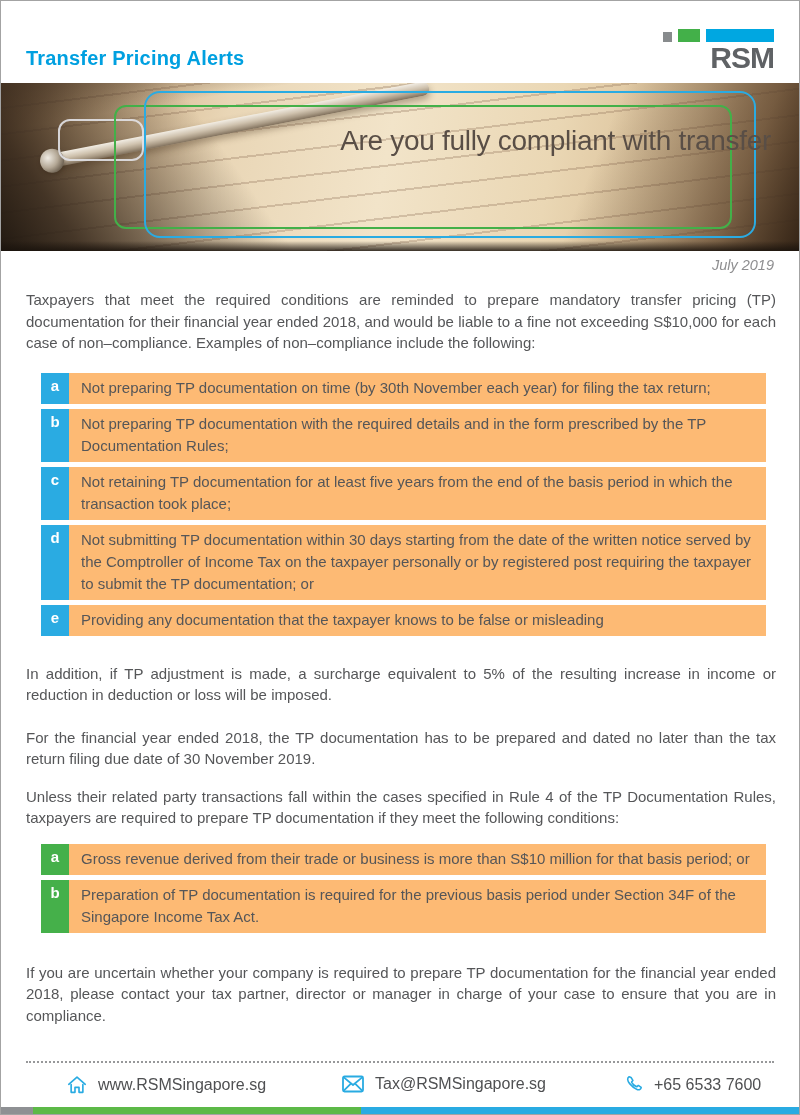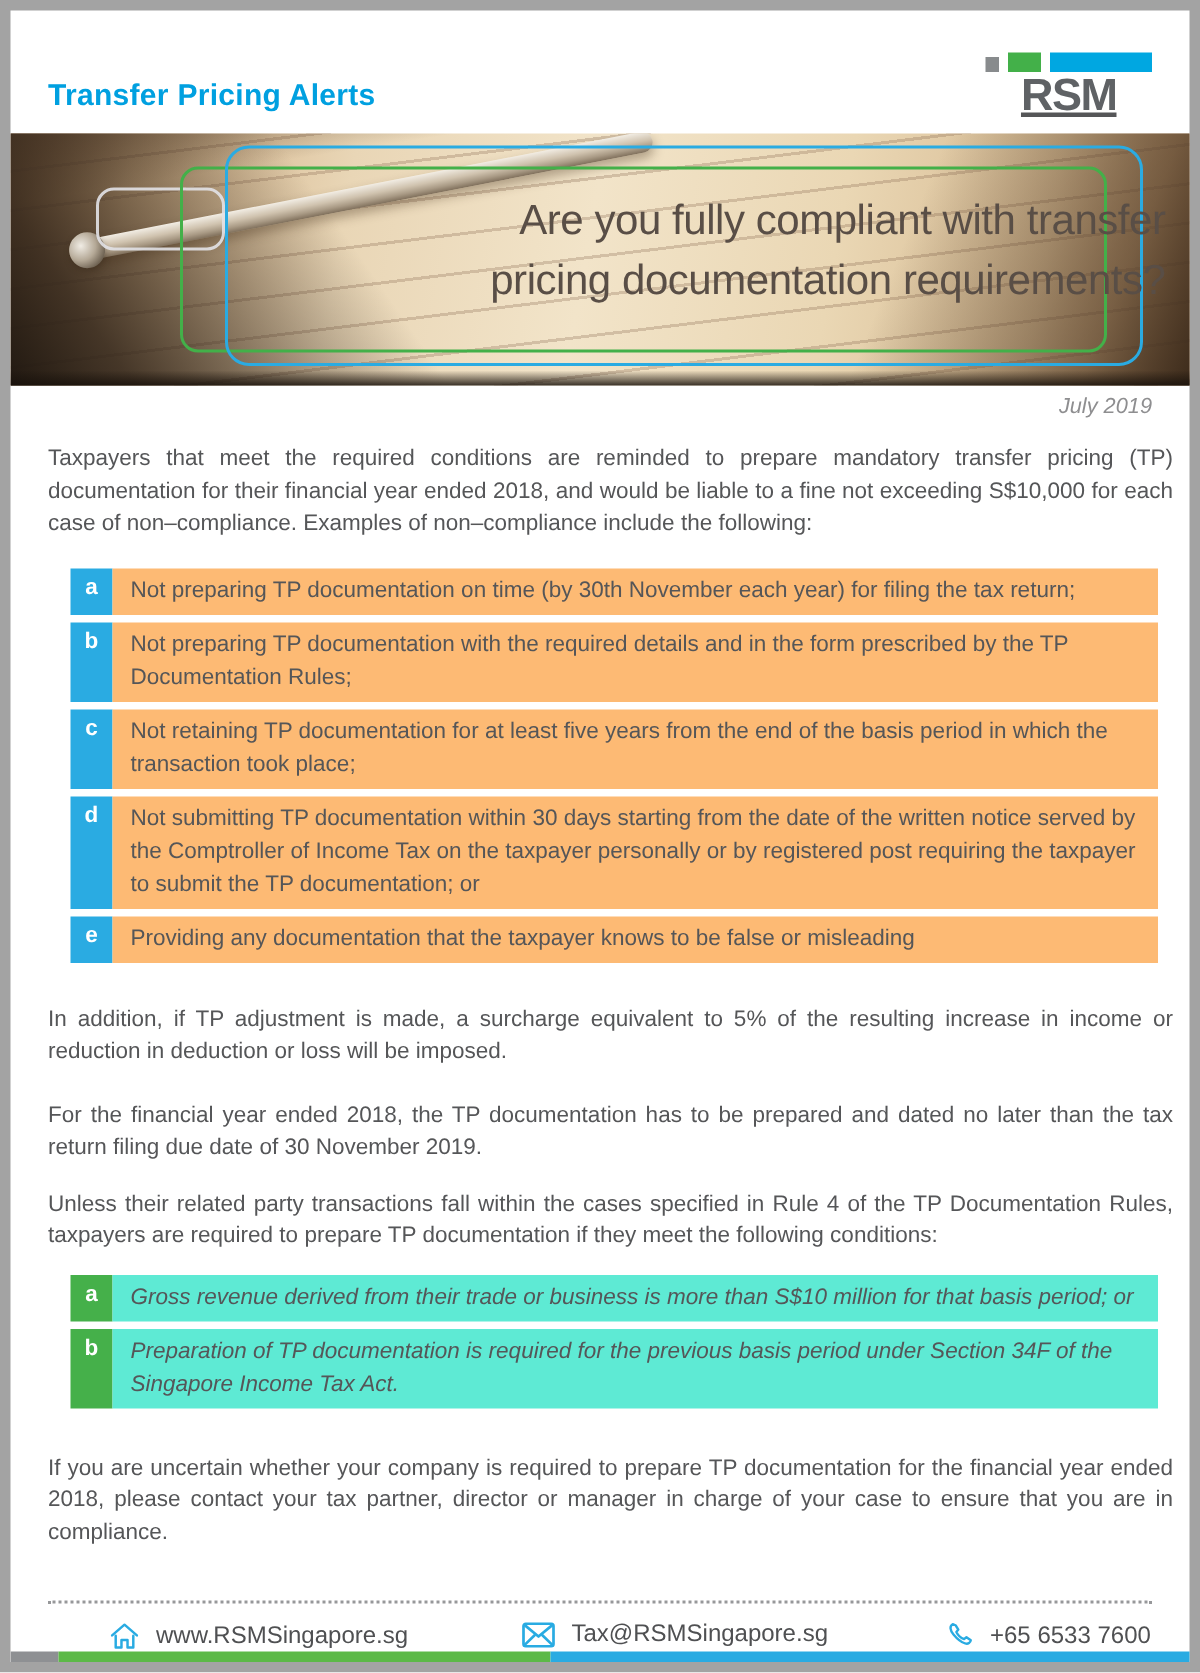--- a/index.html
+++ b/index.html
@@ -1,29 +1,29 @@
 <!DOCTYPE html>
 <html><head>
 <meta charset="utf-8">
 <style>
   * { margin:0; padding:0; box-sizing:border-box; }
   html,body { background:#ffffff; }
   body { font-family:"Liberation Sans", sans-serif; color:#555658; }
 
   .page {
     position:relative; width:800px; height:1115px; background:#ffffff;
-    border:7px solid #a3a3a3; overflow:hidden;
+    border:1px solid #a3a3a3; overflow:hidden;
   }
 
   
   .page-title {
     position:absolute; left:25px; top:46px;
     font-size:20px; font-weight:700; color:#00a0e0; letter-spacing:.2px;
   }
-  .logo { position:absolute; top:28px; right:25px; text-align:center;text-decoration:underline; }
+  .logo { position:absolute; top:28px; right:25px; text-align:right; }
   .logo-blocks { display:flex; align-items:flex-end; justify-content:flex-end; gap:6px; }
   .lb-gray  { width:9px;  height:10px; background:#888b8d; }
   .lb-green { width:22px; height:13px; background:#43b049; }
   .lb-blue  { width:68px; height:13px; background:#00a7e1; }
   .logo-text {
     margin-top:2px; font-size:30px; line-height:28px; font-weight:800;
     color:#5f6265; letter-spacing:-1px;
   }
 
   
@@ -80,21 +80,21 @@
   .alert-badge {
     flex:0 0 28px; display:flex; justify-content:center; align-items:flex-start;
     padding-top:4px; color:#ffffff; font-size:15px; font-weight:700;
   }
   .alert-text {
     flex:1; padding:4px 12px 5px 12px; font-size:15px; line-height:22px; color:#555658;
   }
   .blue  .alert-badge { background:#2aabe2; }
   .blue  .alert-text  { background:#fdba74; }
   .green .alert-badge { background:#45b04a; }
-  .green .alert-text  { background:#5eead4;font-style:italic; }
+  .green .alert-text  { background:#fdba74; }
 
   
   .dotted-divider {
     position:absolute; left:25px; right:25px; top:1060px;
     border-top:2px dotted #97989a;
   }
   .footer-item {
     position:absolute; top:1073px; display:flex; align-items:center; gap:10px;
     font-size:16px; color:#4f5052;text-align:right;
   }
@@ -126,21 +126,20 @@
 
   <div class="hero">
     <div class="pen">
       <div class="pen-cap"></div>
     </div>
     <div class="frame frame-gray"></div>
     <div class="frame frame-green"></div>
     <div class="frame frame-blue"></div>
     <div class="hero-title">
       <div>Are you fully compliant with transfer</div>
-      <div>pricing documentation requirements?</div>
     </div>
   </div>
 
   <div class="date">July 2019</div>
 
   <div class="content">
 
     <p class="para">Taxpayers that meet the required conditions are reminded to prepare mandatory transfer pricing (TP) documentation for their financial year ended 2018, and would be liable to a fine not exceeding S$10,000 for each case of non–compliance. Examples of non–compliance include the following:</p>
 
     <div class="alert-list blue">

